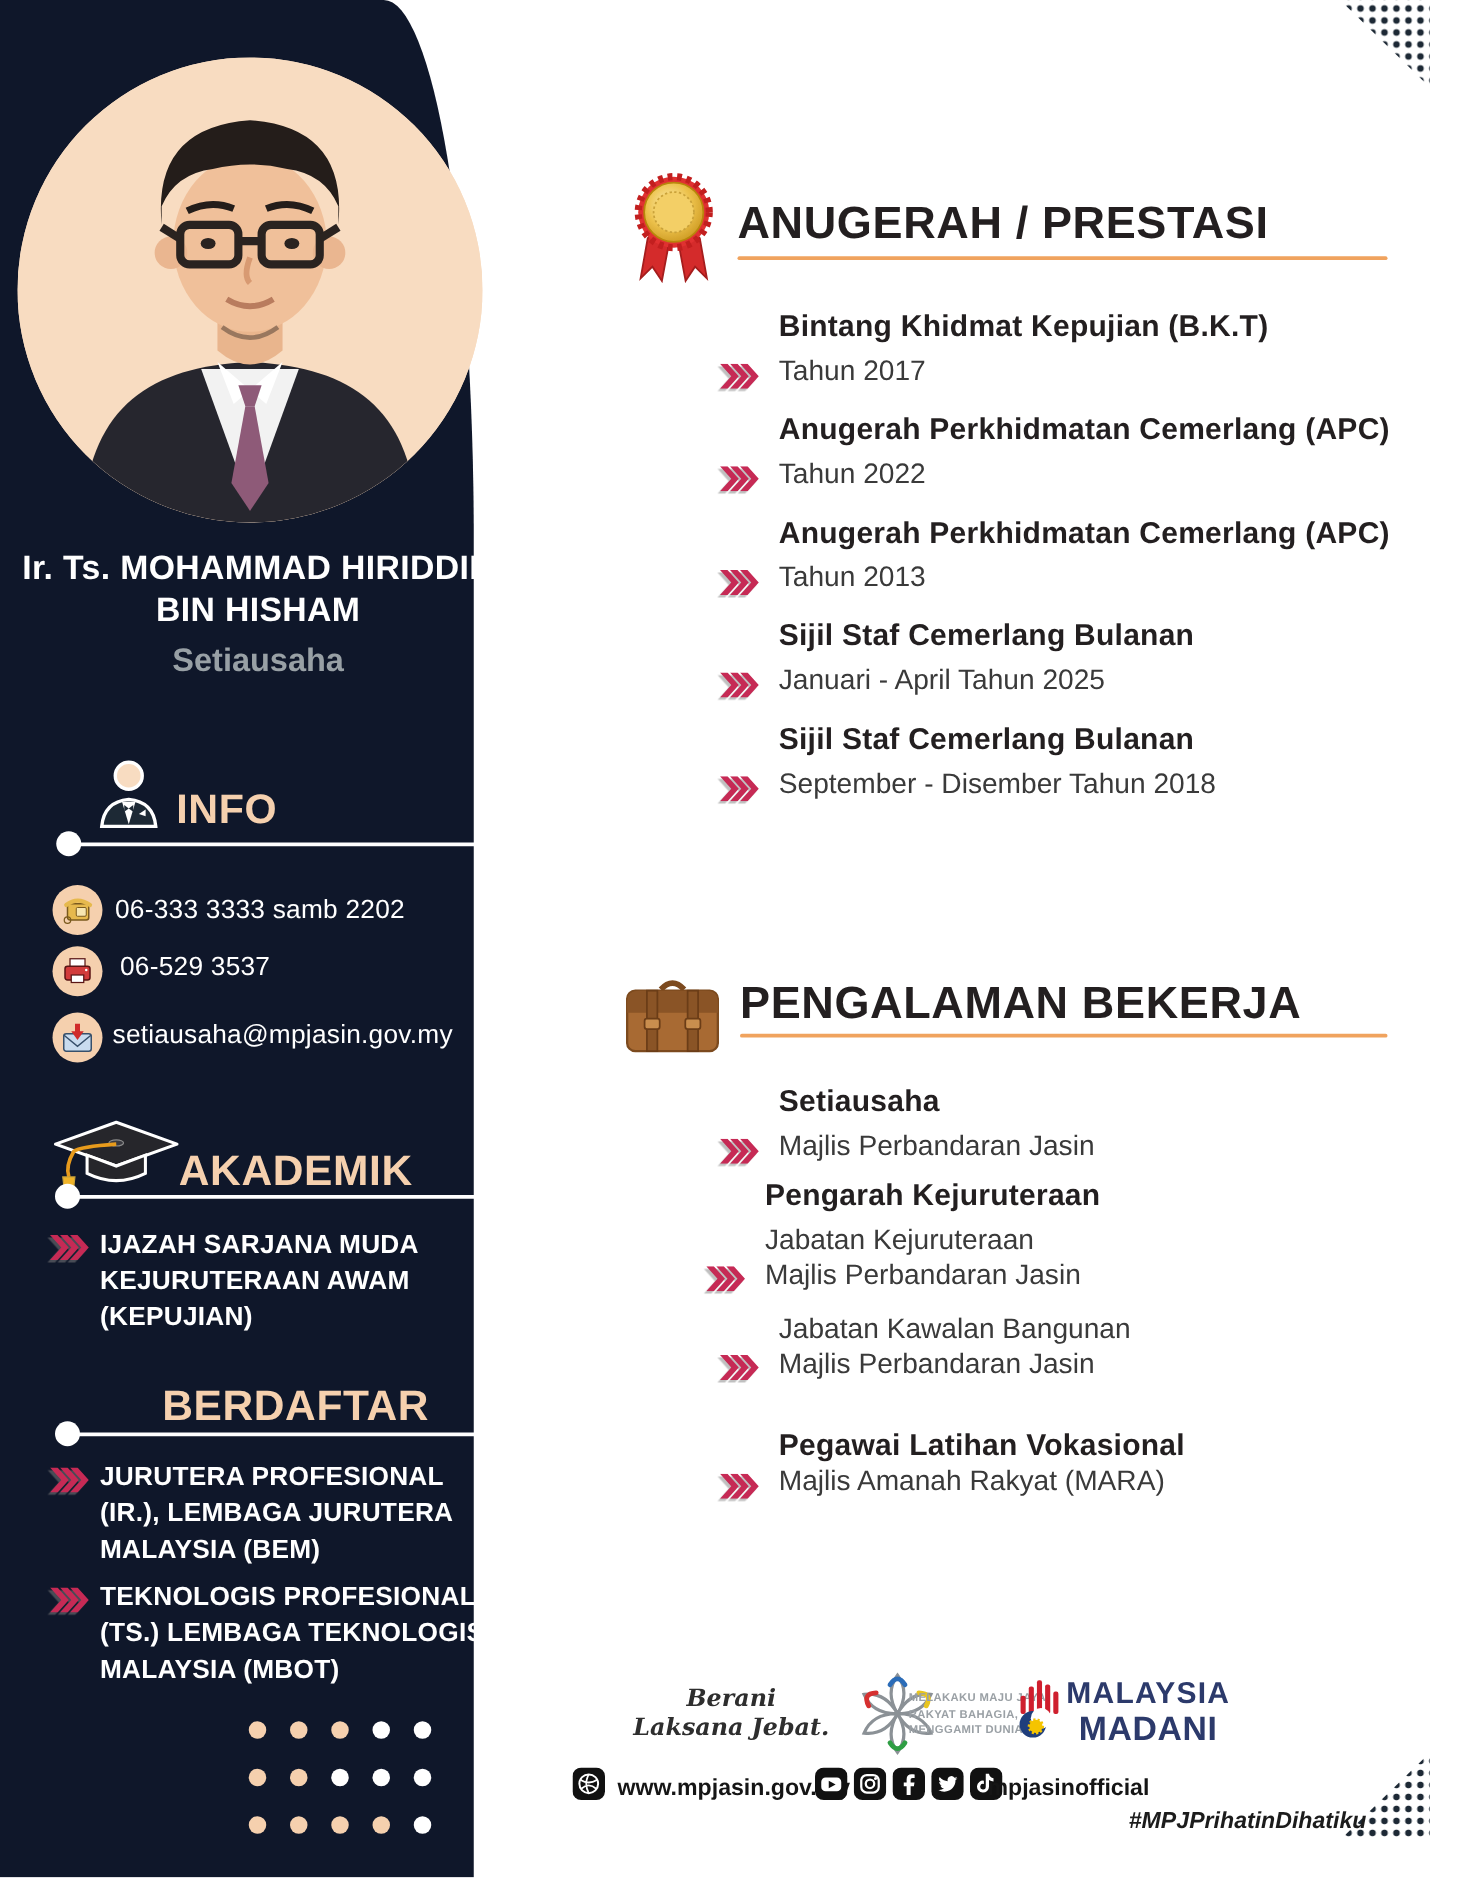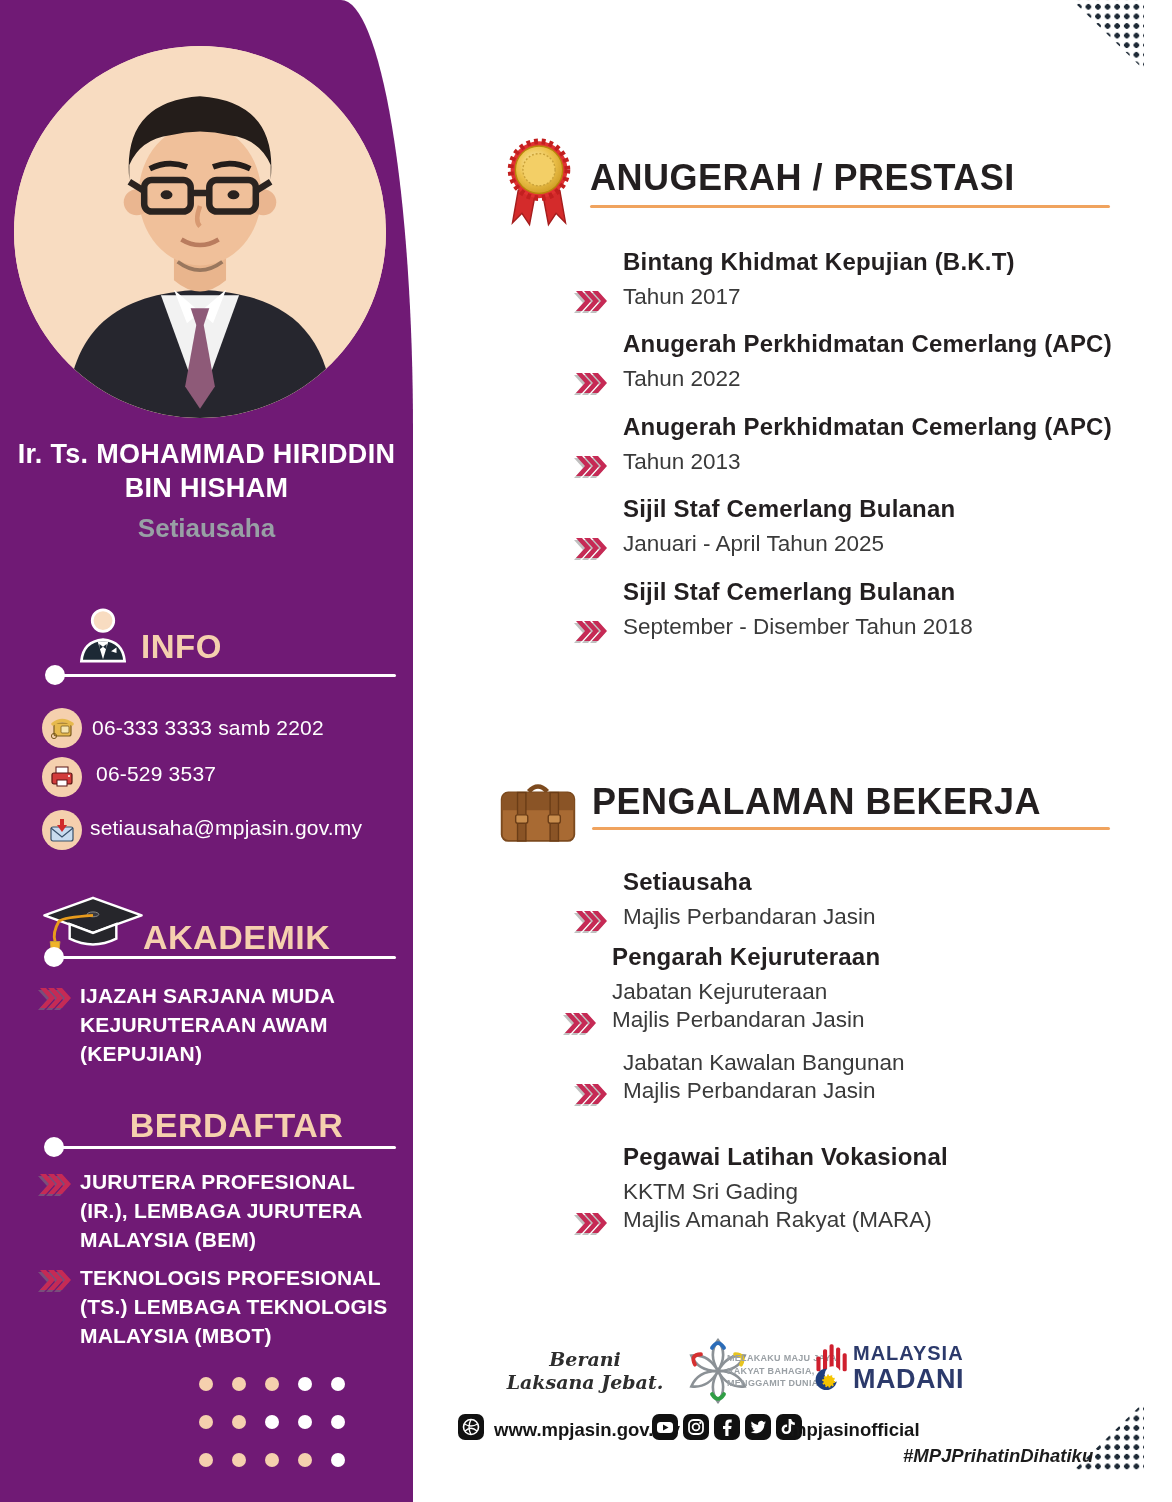--- a/index.html
+++ b/index.html
@@ -1,19 +1,19 @@
 <!DOCTYPE html>
 <html><head>
 <meta charset="utf-8">
 <style>
   html,body{margin:0;padding:0;background:#fff;}
   .page{position:relative;width:1172px;height:1502px;background:#ffffff;overflow:hidden;
         font-family:"Liberation Sans",sans-serif;color:#231f20;}
   
-  .sidebar{position:absolute;left:0;top:0;width:413px;height:1502px;background:#701a75;
+  .sidebar{position:absolute;left:0;top:0;width:379px;height:1502px;background:#0f172a;
            border-top-right-radius:72px 430px;}
   .photo-wrap{position:absolute;left:14px;top:46px;width:372px;height:372px;border-radius:50%;
               background:#f8dcc1;overflow:hidden;}
   .photo-wrap svg{display:block;}
   .name-block{position:absolute;left:0;top:438px;width:413px;text-align:center;}
   .name-line{color:#fff;font-size:27px;font-weight:700;line-height:1.25;letter-spacing:.3px;}
   .role-line{color:#98a0a5;font-size:26px;font-weight:700;margin-top:7px;}
   .side-heading{position:absolute;color:#f5d0ae;font-weight:800;letter-spacing:.5px;}
   .side-line{position:absolute;height:3px;background:#fff;border-radius:2px;}
   .side-dot{position:absolute;width:20px;height:20px;border-radius:50%;background:#fff;}
@@ -37,22 +37,22 @@
   .r-item-text{margin-left:15px;}
   .r-item-title{font-size:24px;font-weight:700;color:#231f20;letter-spacing:.2px;}
   .r-item-sub{font-size:22.5px;color:#3a3a3a;margin-top:8px;line-height:1.18;}
   
   .slogan{position:absolute;left:505px;top:1348px;width:160px;text-align:center;
           font-family:"DejaVu Serif",serif;font-style:italic;font-weight:700;
           font-size:19px;line-height:1.2;color:#2e2e2e;}
   .emblem-text{position:absolute;left:727px;top:1352px;font-size:9px;color:#9aa0a5;
                line-height:1.4;letter-spacing:.3px;font-weight:600;}
   .madani-text{position:absolute;left:853px;top:1343px;color:#2c3a6b;font-weight:800;line-height:1;}
-  .madani-text .l1{font-size:20px;letter-spacing:1px;}
-  .madani-text .l2{font-size:27px;margin-top:3px;letter-spacing:.5px;}
+  .madani-text .l1{font-size:24px;letter-spacing:1px;}
+  .madani-text .l2{font-size:27px;margin-top:3px;letter-spacing:.5px;text-align:center;}
   .foot-text{position:absolute;font-size:18.5px;font-weight:700;color:#151515;}
   .hashtag{font-style:italic;color:#1c1c1c;margin-top:26px;}
   .social-row{position:absolute;left:652px;top:1414px;display:flex;gap:5px;}
   
   .corner-dots{position:absolute;width:72px;height:70px;
     background-image:radial-gradient(circle,#1d2935 2.6px,rgba(0,0,0,0) 2.9px);
     background-size:9.6px 9.6px;background-position:2px 2px;}
   .corner-dots.tr{left:1072px;top:0;clip-path:polygon(0 0,100% 0,100% 100%);}
   .corner-dots.br{left:1072px;top:1402px;clip-path:polygon(100% 0,100% 100%,0 100%);}
 </style>
@@ -351,21 +351,20 @@
   <div class="r-item" style="left:576px;top:1143px;">
     <svg class="chev" width="32" height="20" viewBox="0 0 32 20">
       <g fill="#c62a55">
           <path d="M0,0 H6 L15,10 6,20 H0 L9,10 Z"></path>
           <path d="M8,0 H14 L23,10 14,20 H8 L17,10 Z"></path>
           <path d="M16,0 H22 L31,10 22,20 H16 L25,10 Z"></path>
         </g>
     </svg>
     <div class="r-item-text">
       <div class="r-item-title">Pegawai Latihan Vokasional</div>
-      <div class="r-item-sub">KKTM Sri Gading</div>
       <div class="r-item-sub" style="margin-top:1px;">Majlis Amanah Rakyat (MARA)</div>
     </div>
   </div>
 
   <div class="slogan">
     <div>Berani Laksana Jebat.</div>
   </div>
 
   <svg class="sec-icon" style="left:682px;top:1335px;" width="72" height="72" viewBox="0 0 84 84">
     <g fill="#ffffff" stroke="#8b9196" stroke-width="3">

